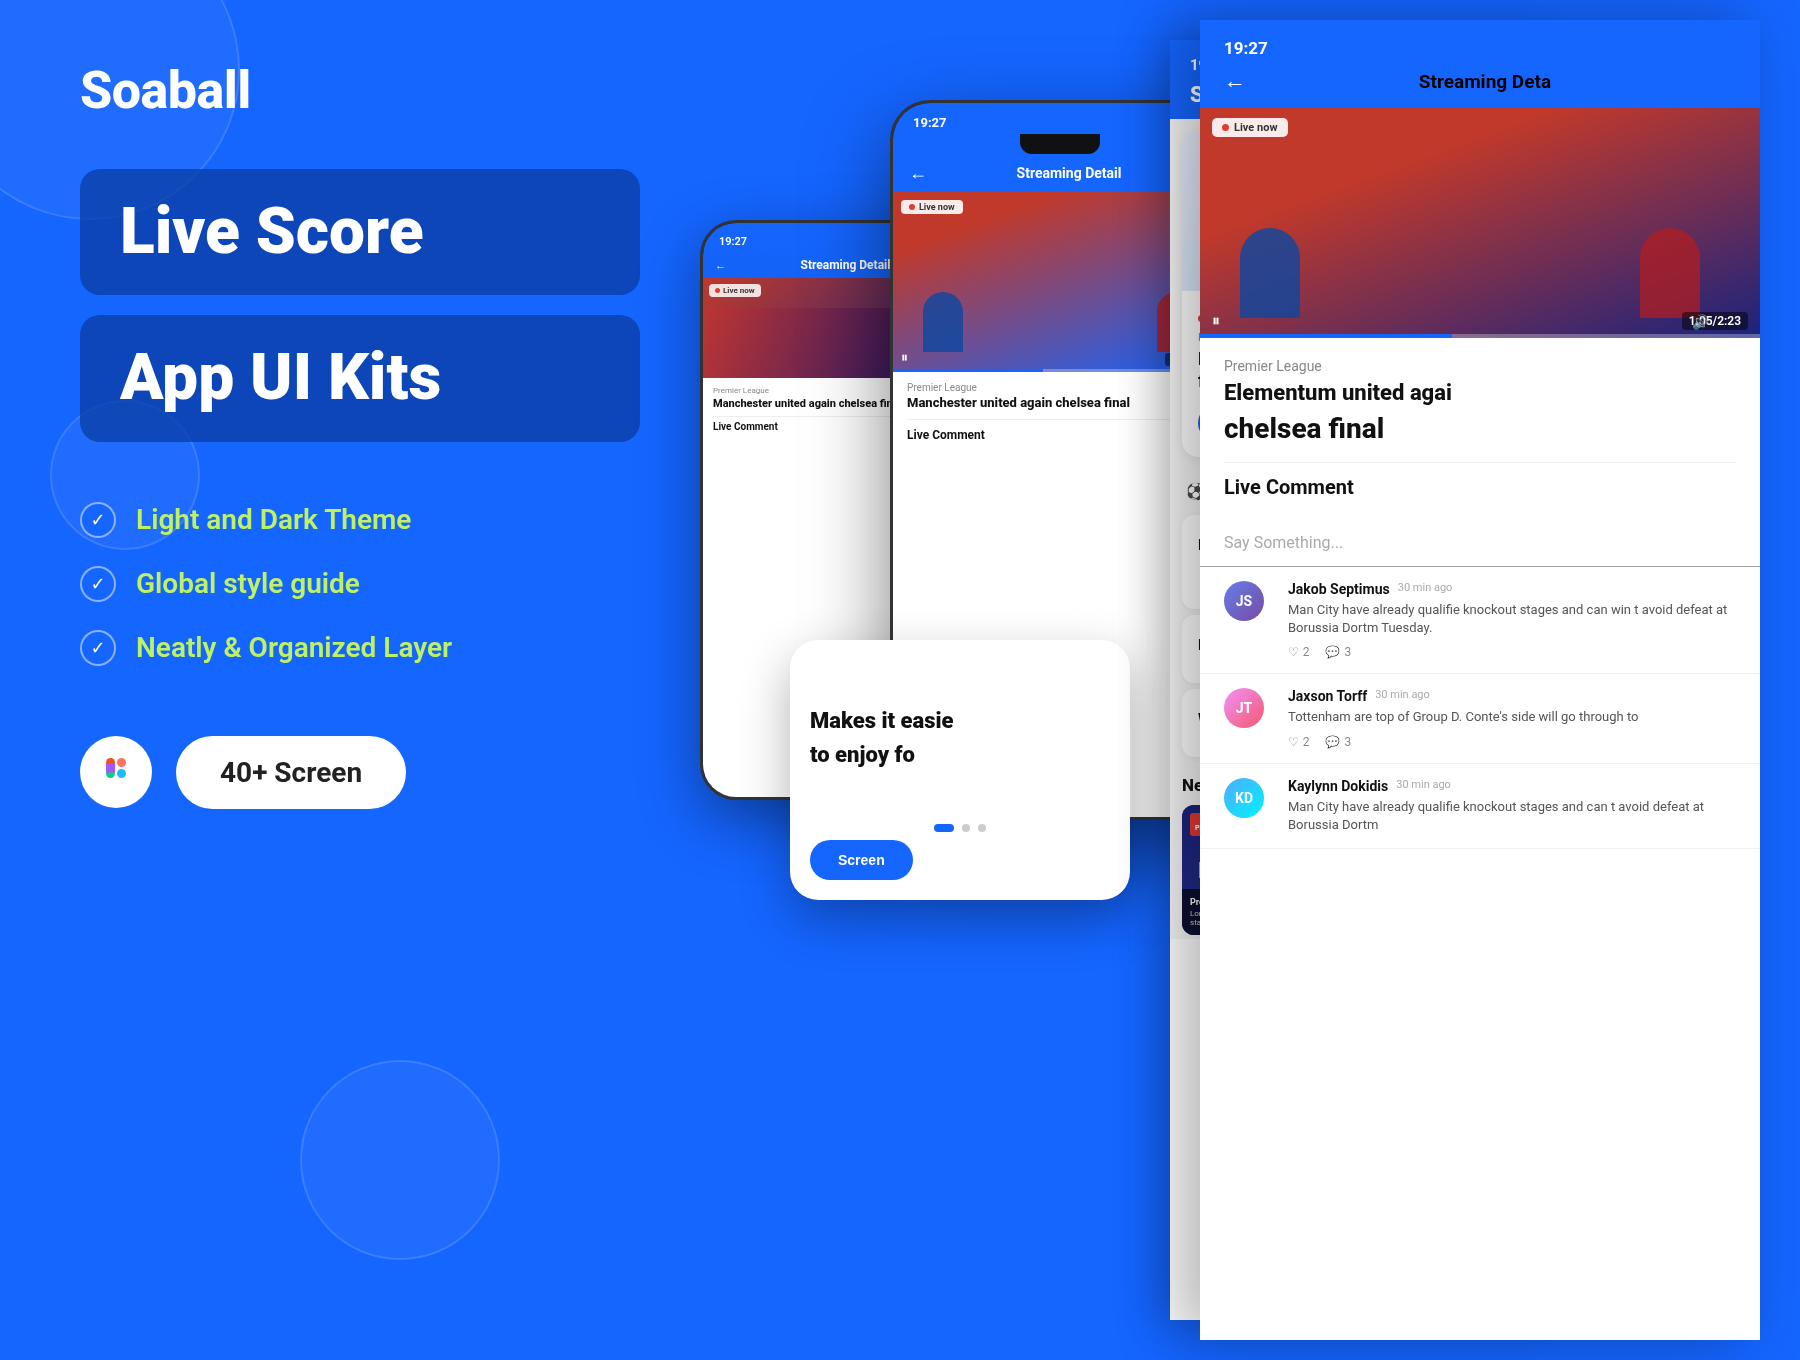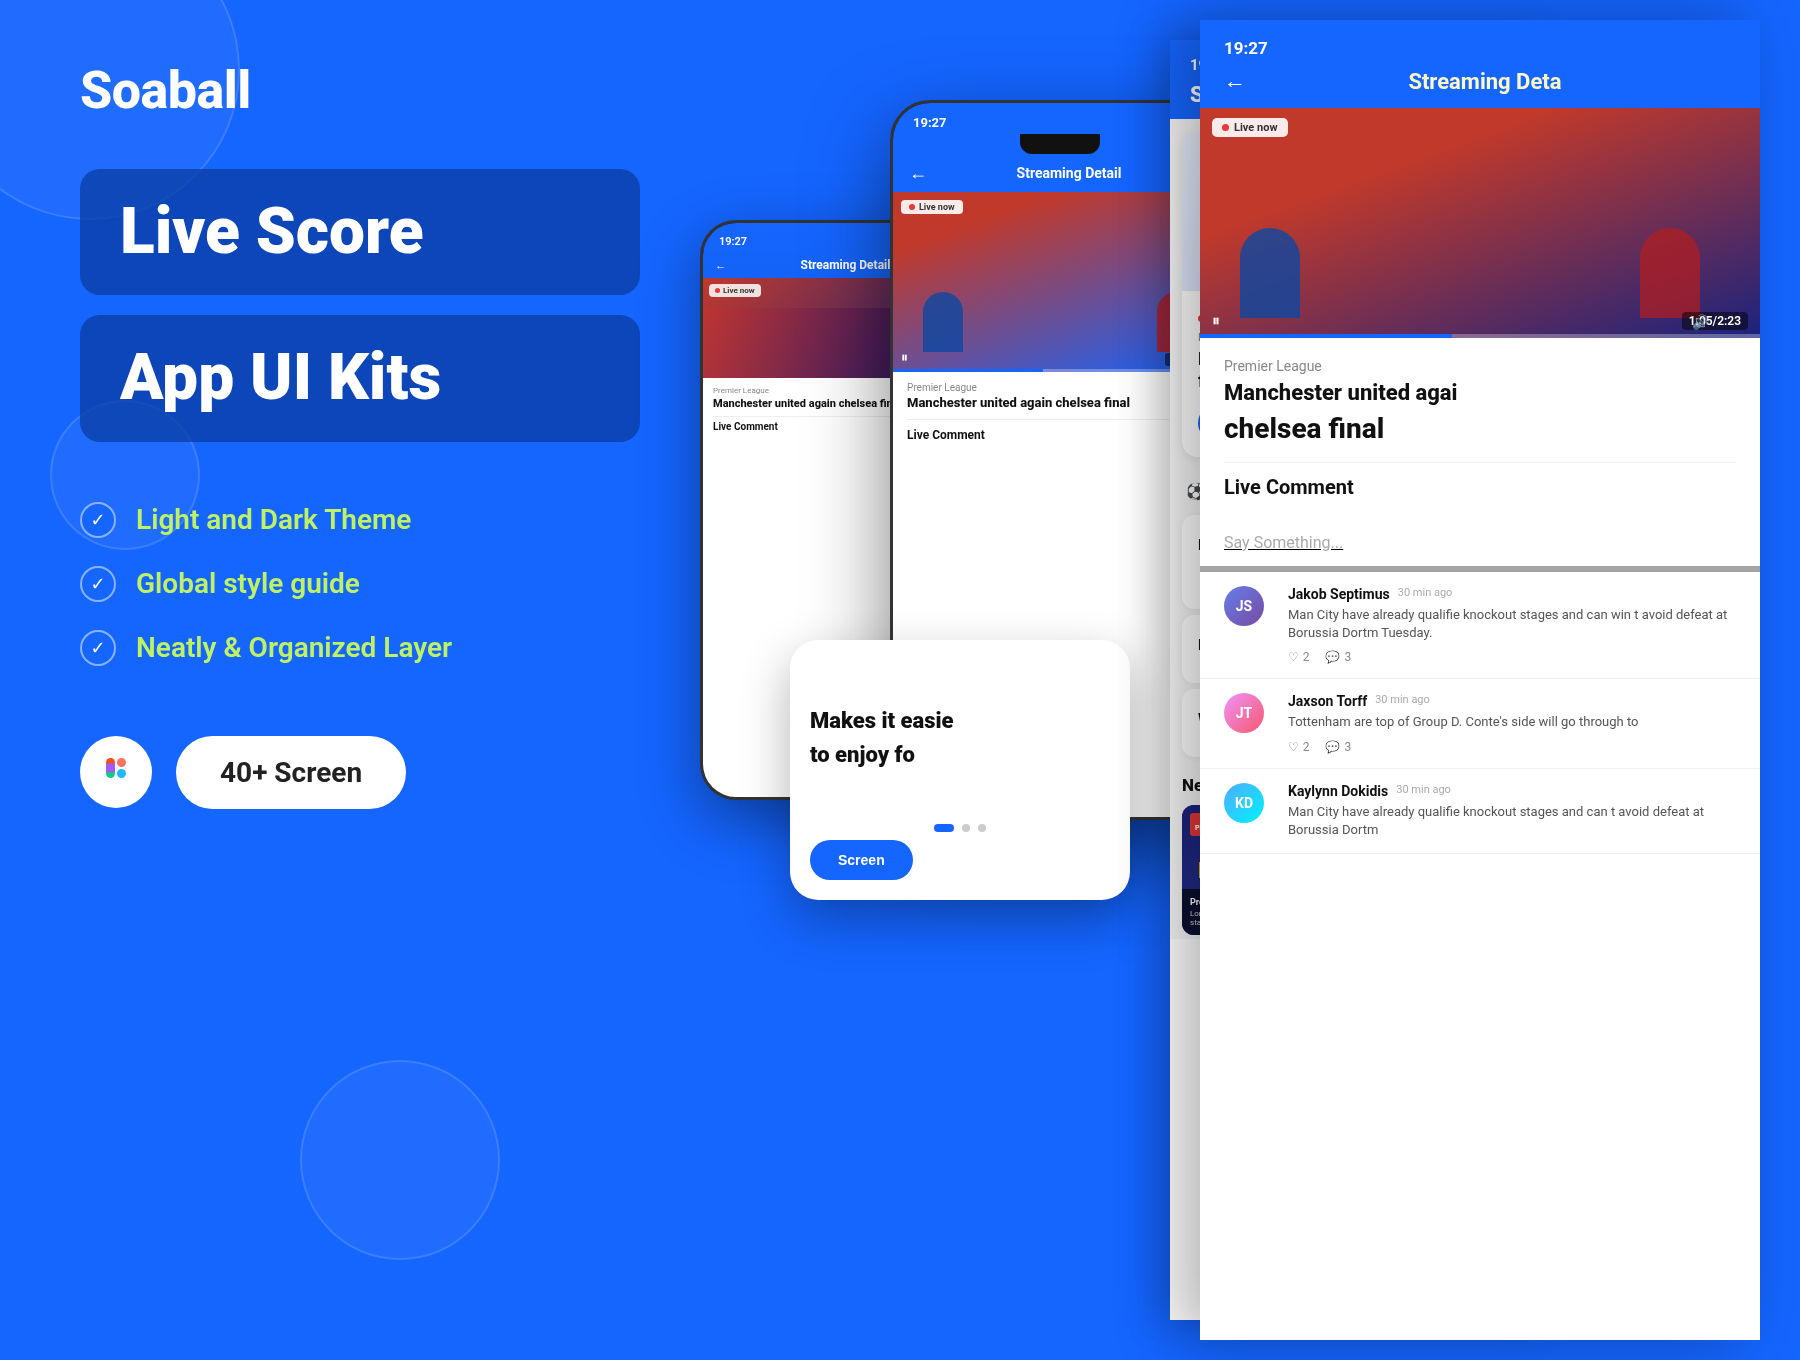--- a/index.html
+++ b/index.html
@@ -799,21 +799,21 @@
 
     </div>
   </div>
 
   <div class="phone-right">
 
     <div style="background:#1565FF;padding:18px 24px 14px;">
       <div style="color:white;font-size:17px;font-weight:700;margin-bottom:10px;">19:27</div>
       <div style="display:flex;justify-content:space-between;align-items:center;">
         <span style="color:white;font-size:22px;cursor:pointer;">←</span>
-        <span style="color:#fef9c3;font-size:22px;font-weight:700;">Streaming Deta</span>
+        <span style="color:#000000;font-size:19px;font-weight:700;">Streaming Deta</span>
         <span style="color:white;font-size:20px;opacity:0;">○</span>
       </div>
     </div>
 
     <div style="width:100%;height:230px;position:relative;overflow:hidden;">
       <div style="width:100%;height:100%;background:linear-gradient(160deg,#c0392b 30%,#1a237e 100%);">
 
         <div style="position:absolute;bottom:20px;left:40px;width:60px;height:90px;background:rgba(13,71,161,0.8);border-radius:30px 30px 0 0;"></div>
         <div style="position:absolute;bottom:20px;right:60px;width:60px;height:90px;background:rgba(183,28,28,0.7);border-radius:30px 30px 0 0;"></div>
       </div>
@@ -824,26 +824,26 @@
       <div style="position:absolute;bottom:0;left:0;right:0;height:4px;background:rgba(255,255,255,0.3);">
         <div style="height:100%;width:45%;background:#1565FF;"></div>
       </div>
       <div style="position:absolute;bottom:8px;right:12px;color:white;font-size:12px;font-weight:600;background:rgba(0,0,0,0.5);padding:2px 7px;border-radius:4px;">1:05/2:23</div>
       <div style="position:absolute;bottom:8px;left:12px;color:white;font-size:16px;">⏸</div>
       <div style="position:absolute;bottom:8px;right:50px;color:white;font-size:14px;opacity:0.8;">🔊</div>
     </div>
 
     <div style="padding:20px 24px;background:white;">
       <div style="font-size:14px;color:#888;margin-bottom:6px;">Premier League</div>
-      <div style="font-size:22px;font-weight:800;color:#111;line-height:1.2;margin-bottom:6px;">Manchester united agai</div>
+      <div style="font-size:22px;font-weight:800;color:#111;line-height:1.2;margin-bottom:6px;">Elementum united agai</div>
       <div style="font-size:28px;font-weight:800;color:#111;line-height:1.2;margin-bottom:16px;">chelsea final</div>
       <div style="font-size:20px;font-weight:700;color:#111;padding-top:12px;border-top:1px solid #eee;">Live Comment</div>
     </div>
 
-    <div style="padding:14px 24px;border-bottom:6px solid #a3a3a3;background:white;text-decoration:underline;">
+    <div style="padding:14px 24px;border-bottom:1px solid #a3a3a3;background:white;">
       <div style="color:#aaa;font-size:16px;">Say Something...</div>
     </div>
 
     <div style="background:white;overflow:hidden;">
 
       <div class="comment-item" style="padding:14px 24px;">
         <div class="comment-avatar" style="background:linear-gradient(135deg,#667eea,#764ba2);">JS</div>
         <div class="comment-body">
           <div class="comment-header-row">
             <span class="comment-name">Jakob Septimus</span>

